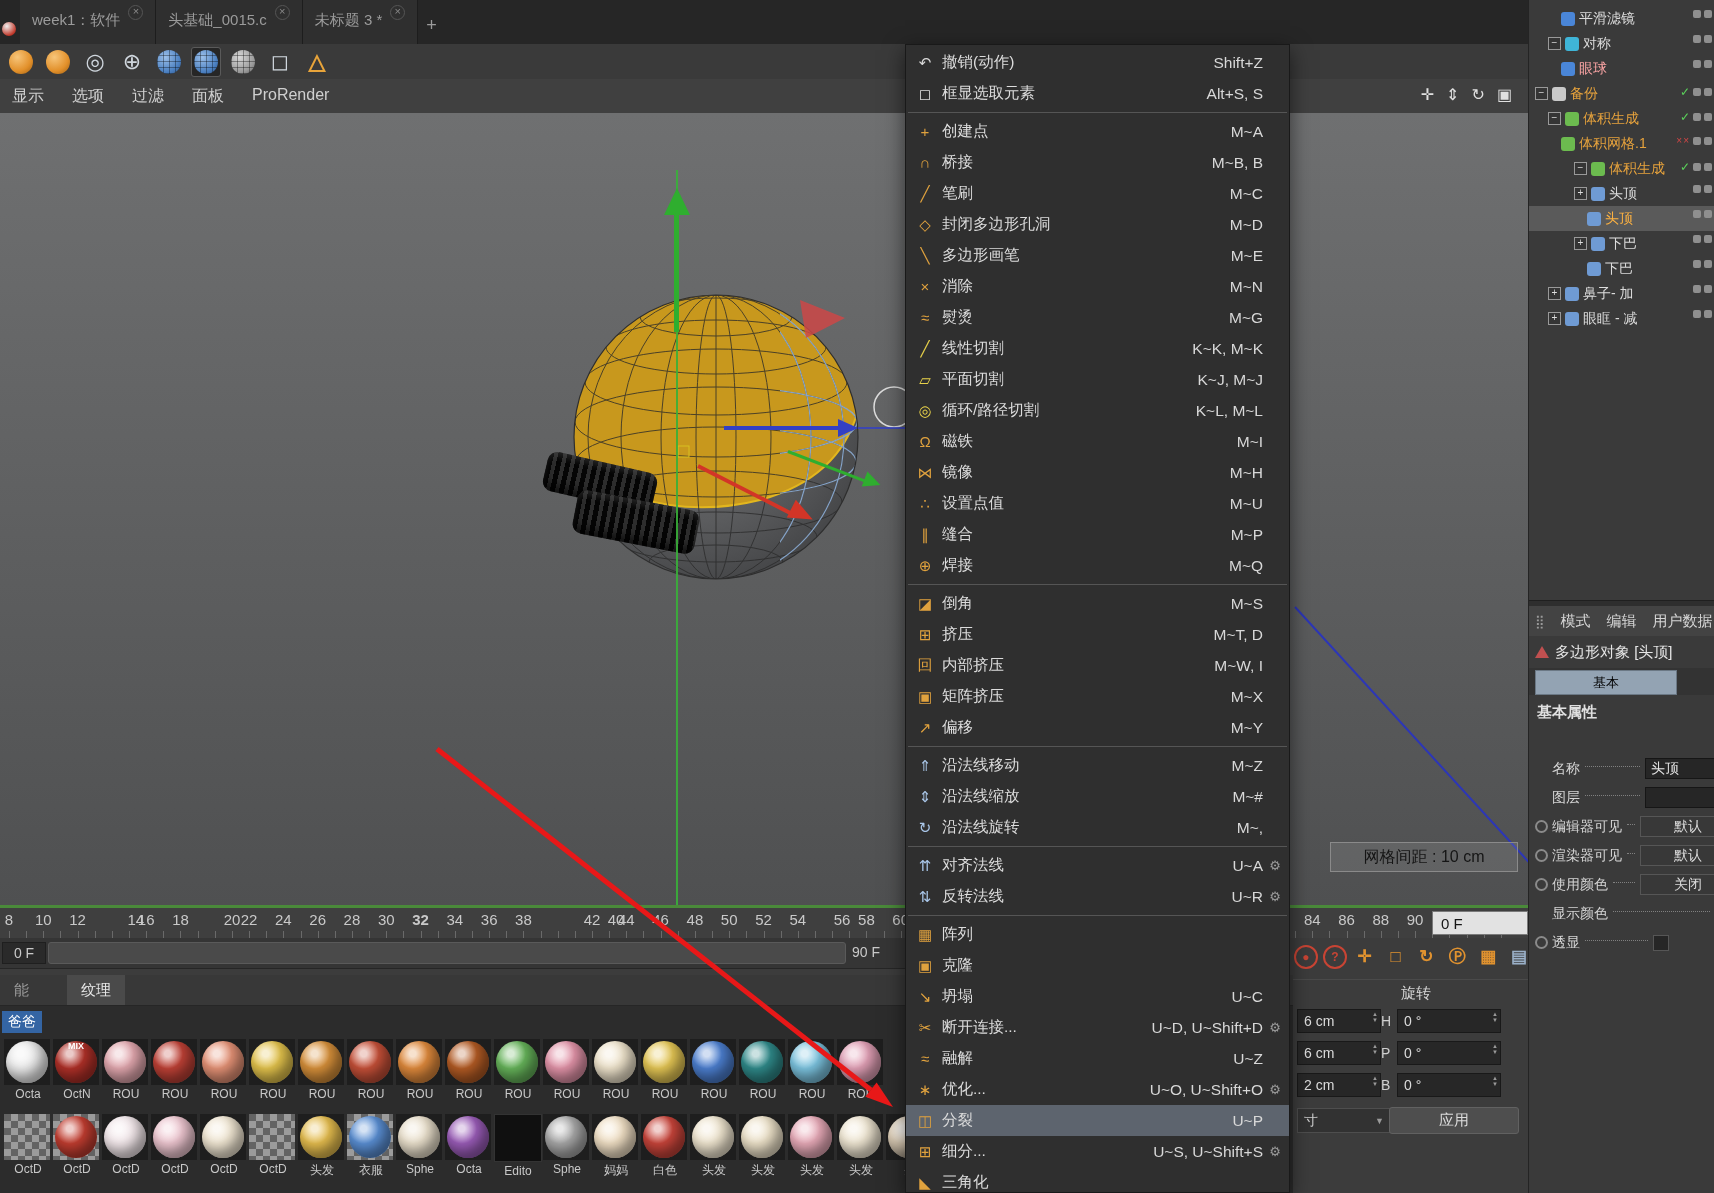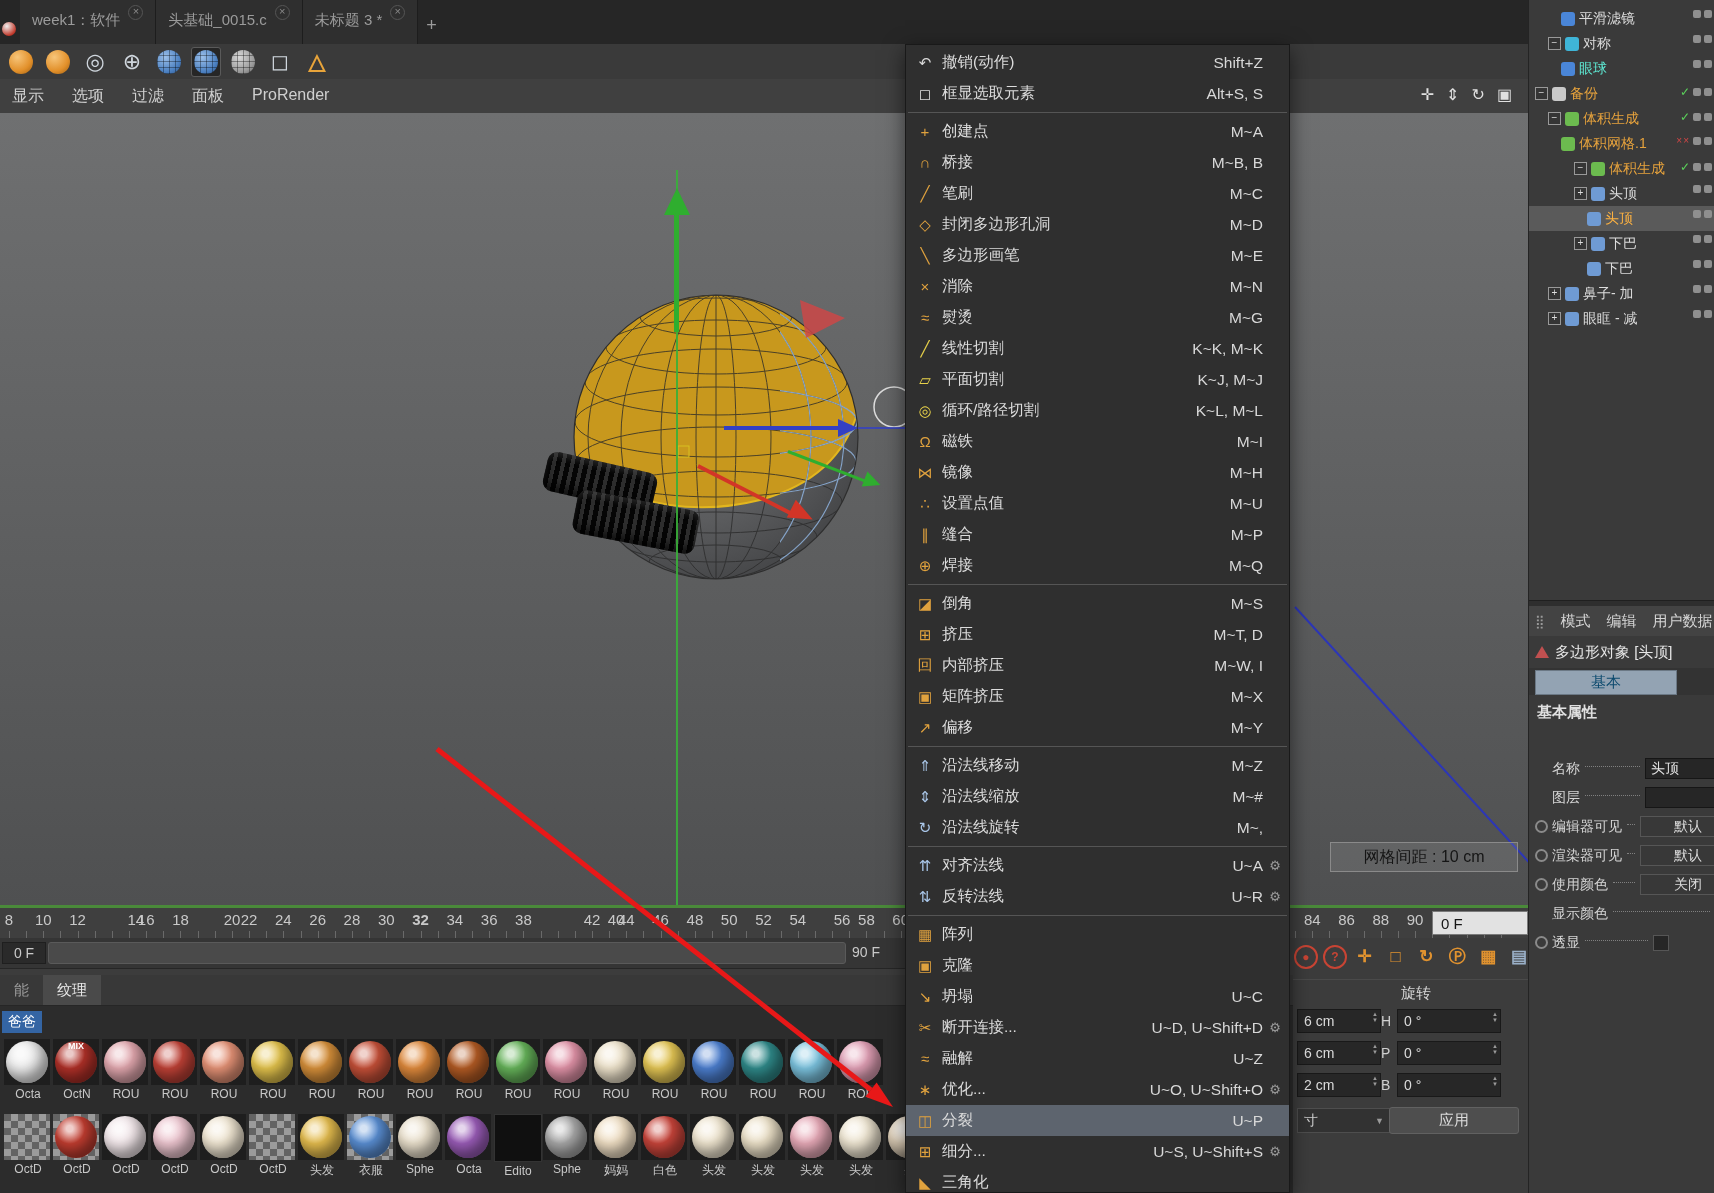--- a/index.html
+++ b/index.html
@@ -91,21 +91,21 @@
   .keybar{position:absolute;left:1290px;top:938px;width:238px;height:37px;background:#3c3c3c;
           display:flex;align-items:center;gap:5px;padding-left:4px;}
   .kb{width:26px;height:26px;display:flex;align-items:center;justify-content:center;font-size:17px;font-weight:bold;}
   .kb-circle{width:20px;height:20px;border:2px solid #c84434;border-radius:50%;font-size:12px;}
 
   
   .materials{position:absolute;left:0;top:975px;width:1293px;height:218px;background:#2c2c2c;}
   .mat-tabs{position:absolute;left:0;top:0;width:100%;height:30px;background:#383838;
             border-bottom:1px solid #262626;display:flex;}
   .mtab{padding:0 14px;display:flex;align-items:center;color:#9b9b9b;font-size:15px;height:100%;}
-  .mtab.active{background:#4a4a4a;color:#e8e8e8;}
+  .mtab.active{background:#4a4a4a;color:#e8e8e8;margin-left:24px;}
   .mat-tag{position:absolute;left:2px;top:36px;height:22px;padding:0 6px;background:#3465a4;color:#fff;
            font-size:14px;display:flex;align-items:center;}
   .mat-row{position:absolute;left:0;width:100%;height:70px;}
   #matrow1{top:64px;} #matrow2{top:139px;}
   .mat-cell{position:absolute;width:48px;}
   .mat-thumb{position:relative;width:46px;height:46px;background:#1e1e1e;overflow:hidden;}
   .mat-thumb.checker{background-image:linear-gradient(45deg,#9b9b9b 25%,transparent 25%,transparent 75%,#9b9b9b 75%),
       linear-gradient(45deg,#9b9b9b 25%,#636363 25%,#636363 75%,#9b9b9b 75%);
       background-size:14px 14px;background-position:0 0,7px 7px;background-color:#636363;}
   .mat-thumb.flat{border:1px solid #333;}
@@ -151,22 +151,22 @@
   .attr-split{position:absolute;left:0;top:600px;width:100%;height:6px;background:#2e2e2e;
               border-top:1px solid #1f1f1f;border-bottom:1px solid #4a4a4a;}
   .attr-head{position:absolute;left:0;top:606px;width:100%;height:30px;background:#434343;display:flex;
              align-items:center;gap:16px;padding-left:6px;color:#d5d5d5;font-size:15px;white-space:nowrap;overflow:hidden;}
   .grid-grip{color:#9a9a9a;font-size:13px;}
   .attr-obj{position:absolute;left:0;top:638px;width:100%;height:28px;display:flex;align-items:center;gap:6px;
             padding-left:6px;color:#e5e5e5;font-size:15px;white-space:nowrap;overflow:hidden;}
   .tri-icon{width:0;height:0;border-left:7px solid transparent;border-right:7px solid transparent;
             border-bottom:12px solid #c05050;flex:none;}
   .attr-tab-row{position:absolute;left:0;top:668px;width:100%;height:27px;background:#333;}
-  .basic-tab{position:absolute;left:6px;top:2px;width:140px;height:23px;background:#93a3b3;color:#0c4a6e;
-             font-size:15px;display:flex;align-items:center;justify-content:center;border:1px solid #6b7885;}
+  .basic-tab{position:absolute;left:6px;top:2px;width:140px;height:23px;background:#93a3b3;color:#000000;
+             font-size:13px;display:flex;align-items:center;justify-content:center;border:1px solid #6b7885;}
   .attr-sec{position:absolute;left:0;top:700px;width:100%;height:24px;color:#e0e0e0;font-weight:bold;
             font-size:15px;display:flex;align-items:center;padding-left:8px;}
   .attr-rows{position:absolute;left:6px;top:726px;right:0;margin-top:28px;}
   .attr-row{height:29px;display:flex;align-items:center;}
   .key-circle{width:9px;height:9px;border:2px solid #8a8a8a;border-radius:50%;margin-right:4px;flex:none;}
   .key-circle.hidden-k{visibility:hidden;}
   .attr-label{color:#d5d5d5;font-size:14px;white-space:nowrap;}
   .leader{flex:1;border-bottom:1px dotted #808080;margin:0 5px 5px 5px;min-width:6px;}
   .attr-input{width:58px;height:19px;background:#262626;border:1px solid #161616;color:#e6e6e6;font-size:14px;
               padding:0 5px;display:flex;align-items:center;flex:none;}
@@ -694,21 +694,21 @@
           <span class="om-exp">−</span>
           <span class="om-ic" style="background: rgb(63, 181, 216);"></span>
           <span class="om-label" style="color: rgb(220, 220, 220);">对称</span>
           <span class="om-badges">
             <span class="bd-sq"></span>
             <span class="bd-sq"></span>
           </span>
         </div>
         <div class="om-row" style="padding-left: 32px;">
           <span class="om-ic" style="background: rgb(74, 134, 216);"></span>
-          <span class="om-label" style="color: #5eead4;">眼球</span>
+          <span class="om-label" style="color: #fca5a5;">眼球</span>
           <span class="om-badges">
             <span class="bd-sq"></span>
             <span class="bd-sq"></span>
           </span>
         </div>
         <div class="om-row" style="padding-left: 6px;">
           <span class="om-exp">−</span>
           <span class="om-ic" style="background: rgb(201, 201, 201);"></span>
           <span class="om-label" style="color: rgb(230, 162, 60);">备份</span>
           <span class="om-badges">

